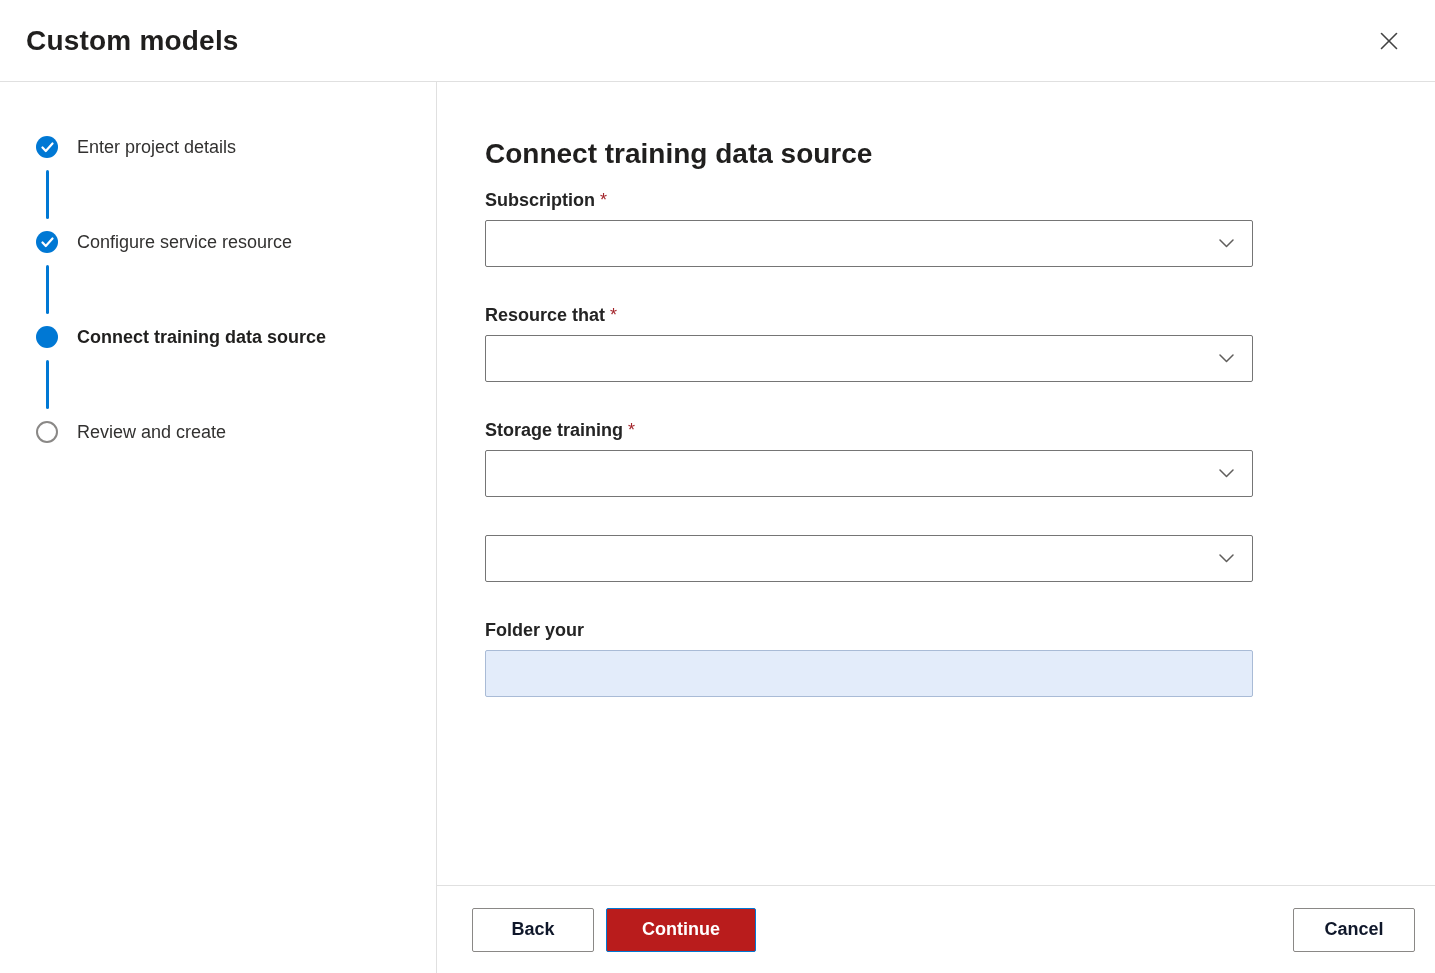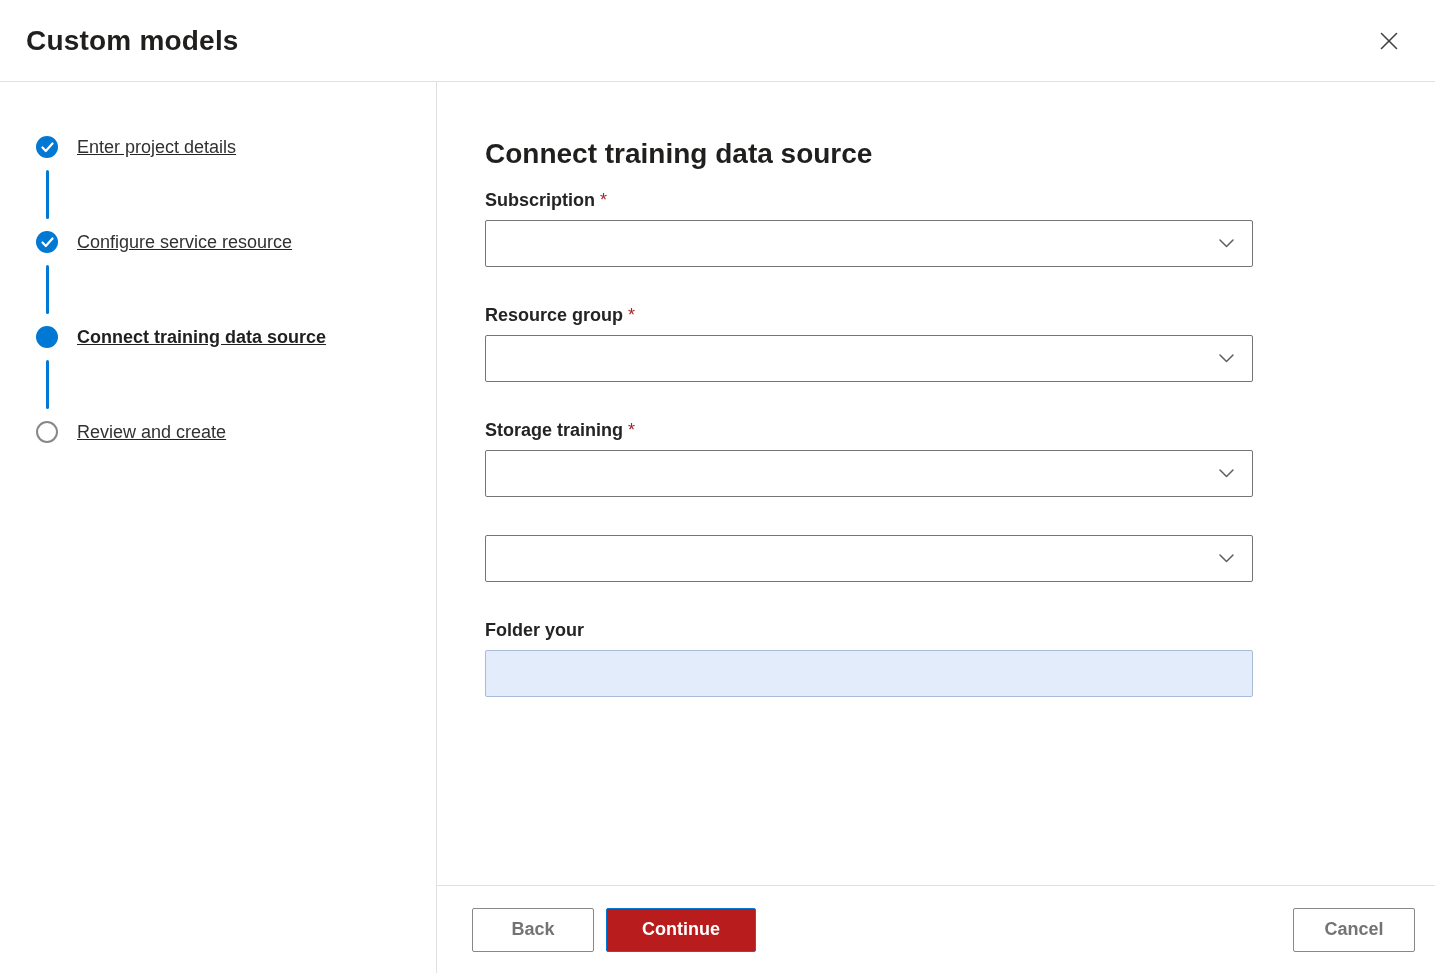--- a/index.html
+++ b/index.html
@@ -40,21 +40,20 @@
 
   
   .body-row { flex: 1; display: flex; min-height: 0; }
 
   
   .sidebar {
     width: 437px;
     flex: 0 0 437px;
     border-right: 1px solid #e0e0e0;
     padding: 53px 0 0 36px;
-    text-decoration: underline;
   }
   .step {
     display: flex;
     align-items: center;
     gap: 19px;
     height: 24px;
   }
   .step-label {
     font-size: 18px;
     color: #323130;
@@ -156,21 +155,21 @@
     padding: 0 24px;
     font-family: "Liberation Sans", sans-serif;
     font-size: 18px;
     font-weight: 600;
     border-radius: 2px;
     cursor: pointer;
   }
   .btn.secondary {
     background: #ffffff;
     border: 1px solid #8a8886;
-    color: #737373;
+    color: #0f172a;
   }
   .btn.primary {
     background: #b91c1c;
     border: 1px solid #0078d4;
     color: #ffffff;
     min-width: 150px;
   }
 </style>
 </head>
 <body>
@@ -239,21 +238,21 @@
             <span class="chevron">
               <svg width="15" height="9" viewBox="0 0 15 9" fill="none" stroke="currentColor" stroke-width="1.5" stroke-linecap="round" stroke-linejoin="round">
                 <path d="M1 1 L7.5 7.5 L14 1"></path>
               </svg>
             </span>
           </div>
         </div>
 
         <div class="field">
           <label class="field-label">
-            <span>Resource group</span><span class="req">*</span>
+            <span>Resource that</span><span class="req">*</span>
           </label>
           <div class="dropdown" role="combobox">
             <span class="dropdown-value"></span>
             <span class="chevron">
               <svg width="15" height="9" viewBox="0 0 15 9" fill="none" stroke="currentColor" stroke-width="1.5" stroke-linecap="round" stroke-linejoin="round">
                 <path d="M1 1 L7.5 7.5 L14 1"></path>
               </svg>
             </span>
           </div>
         </div>

